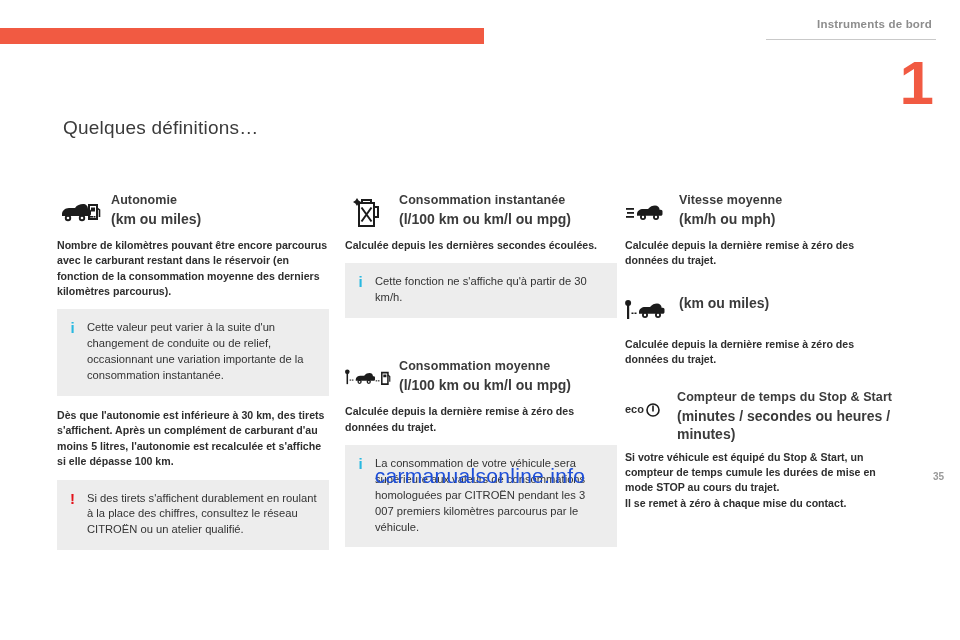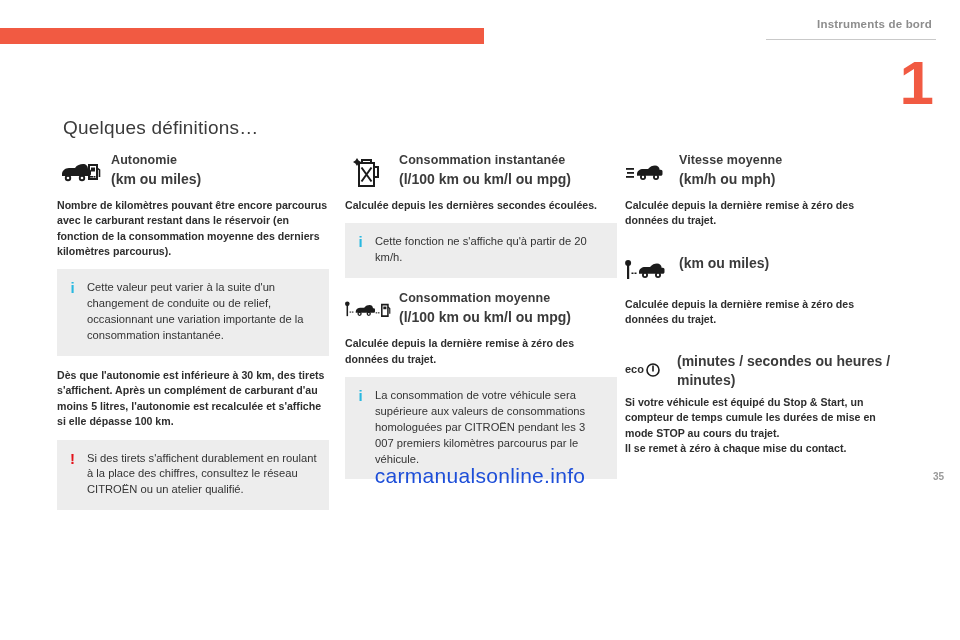--- a/index.html
+++ b/index.html
@@ -40,21 +40,21 @@
     margin-left: 6px;
   }
 
   
   .col { position: absolute; top: 152px; width: 272px; }
   .col-1 { left: 57px; }
   .col-2 { left: 345px; }
   .col-3 { left: 625px; }
 
   
-  .defblock { position: relative; margin-bottom: 8px; }
+  .defblock { position: relative; margin-bottom: 8px; margin-top: 40px; }
   .def-head { display: flex; align-items: flex-start; gap: 8px; }
   .def-icon {
     flex: 0 0 auto;
     width: 46px; height: 40px;
     background: #fff;
     display: flex; align-items: center; justify-content: center;
   }
   .def-icon svg { display: block; }
   .def-text { flex: 1 1 auto; padding-top: 1px; }
   .def-title {
@@ -184,21 +184,21 @@
         <div class="def-text">
           <div class="def-title">Consommation instantanée</div>
           <div class="def-unit">(l/100 km ou km/l ou mpg)</div>
         </div>
       </div>
       <div class="def-body">Calculée depuis les dernières secondes écoulées.</div>
     </div>
 
     <div class="notebox">
       <div class="note-ic info">i</div>
-      <div class="note-txt">Cette fonction ne s'affiche qu'à partir de 20 km/h.</div>
+      <div class="note-txt">Cette fonction ne s'affiche qu'à partir de 30 km/h.</div>
     </div>
 
     <div class="defblock">
       <div class="def-head">
         <div class="def-icon">
           <svg width="60" height="28" viewBox="0 0 60 28">
             <g fill="#1c1c1c">
               <rect x="2" y="8" width="2" height="14"></rect>
               <circle cx="3" cy="6" r="3"></circle>
               <rect x="6" y="16" width="2" height="1.4"></rect>
@@ -285,20 +285,21 @@
     <div class="defblock" style="margin-top:22px">
       <div class="eco-head">
         <div class="eco-icon">
           <span>eco</span>
           <svg width="14" height="14" viewBox="0 0 14 14" style="margin-left:1px">
             <circle cx="7" cy="7" r="6" fill="none" stroke="#1c1c1c" stroke-width="1.6"></circle>
             <rect x="6.2" y="2.5" width="1.6" height="6" fill="#1c1c1c"></rect>
           </svg>
         </div>
         <div class="def-text">
+          <div class="def-title">Compteur de temps du Stop &amp; Start</div>
           <div class="def-unit">(minutes / secondes ou heures / minutes)</div>
         </div>
       </div>
       <div class="def-body" style="white-space:pre-line">Si votre véhicule est équipé du Stop &amp; Start, un compteur de temps cumule les durées de mise en mode STOP au cours du trajet.
 Il se remet à zéro à chaque mise du contact.</div>
     </div>
   </div>
 
   <div class="watermark">carmanualsonline.info</div>
   <div class="page-num">35</div>

